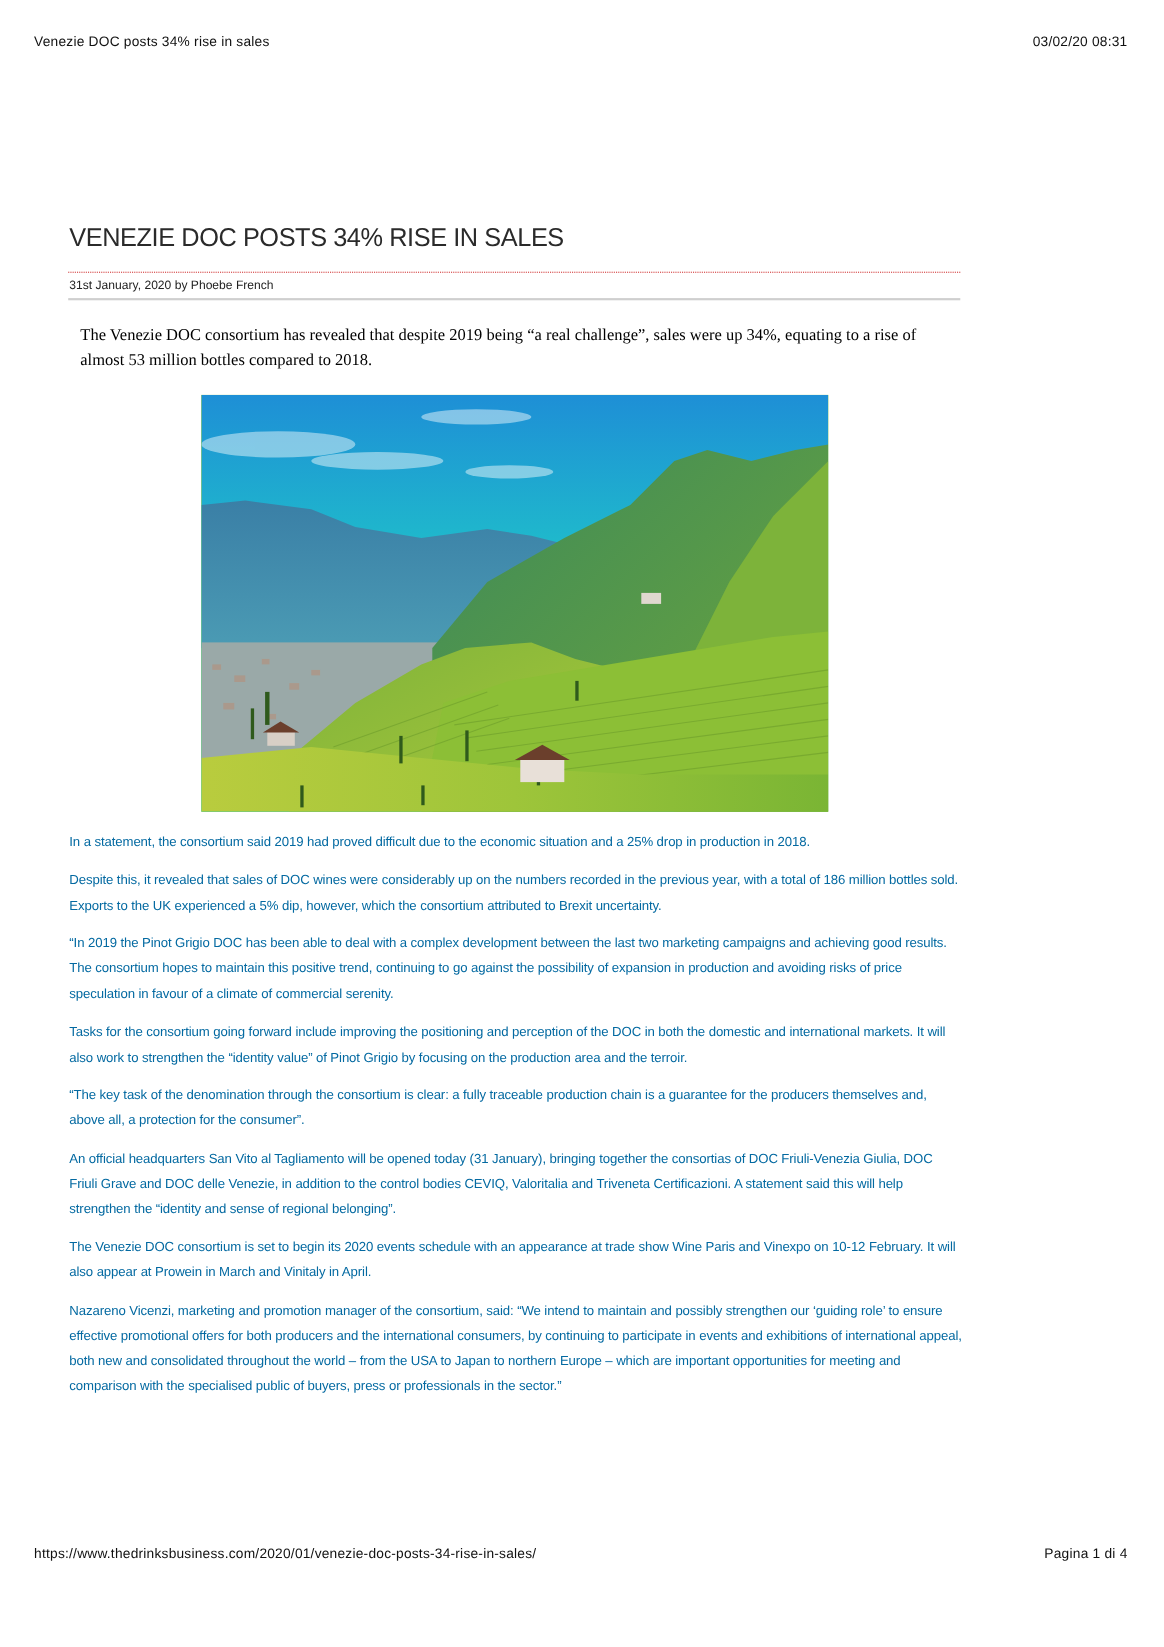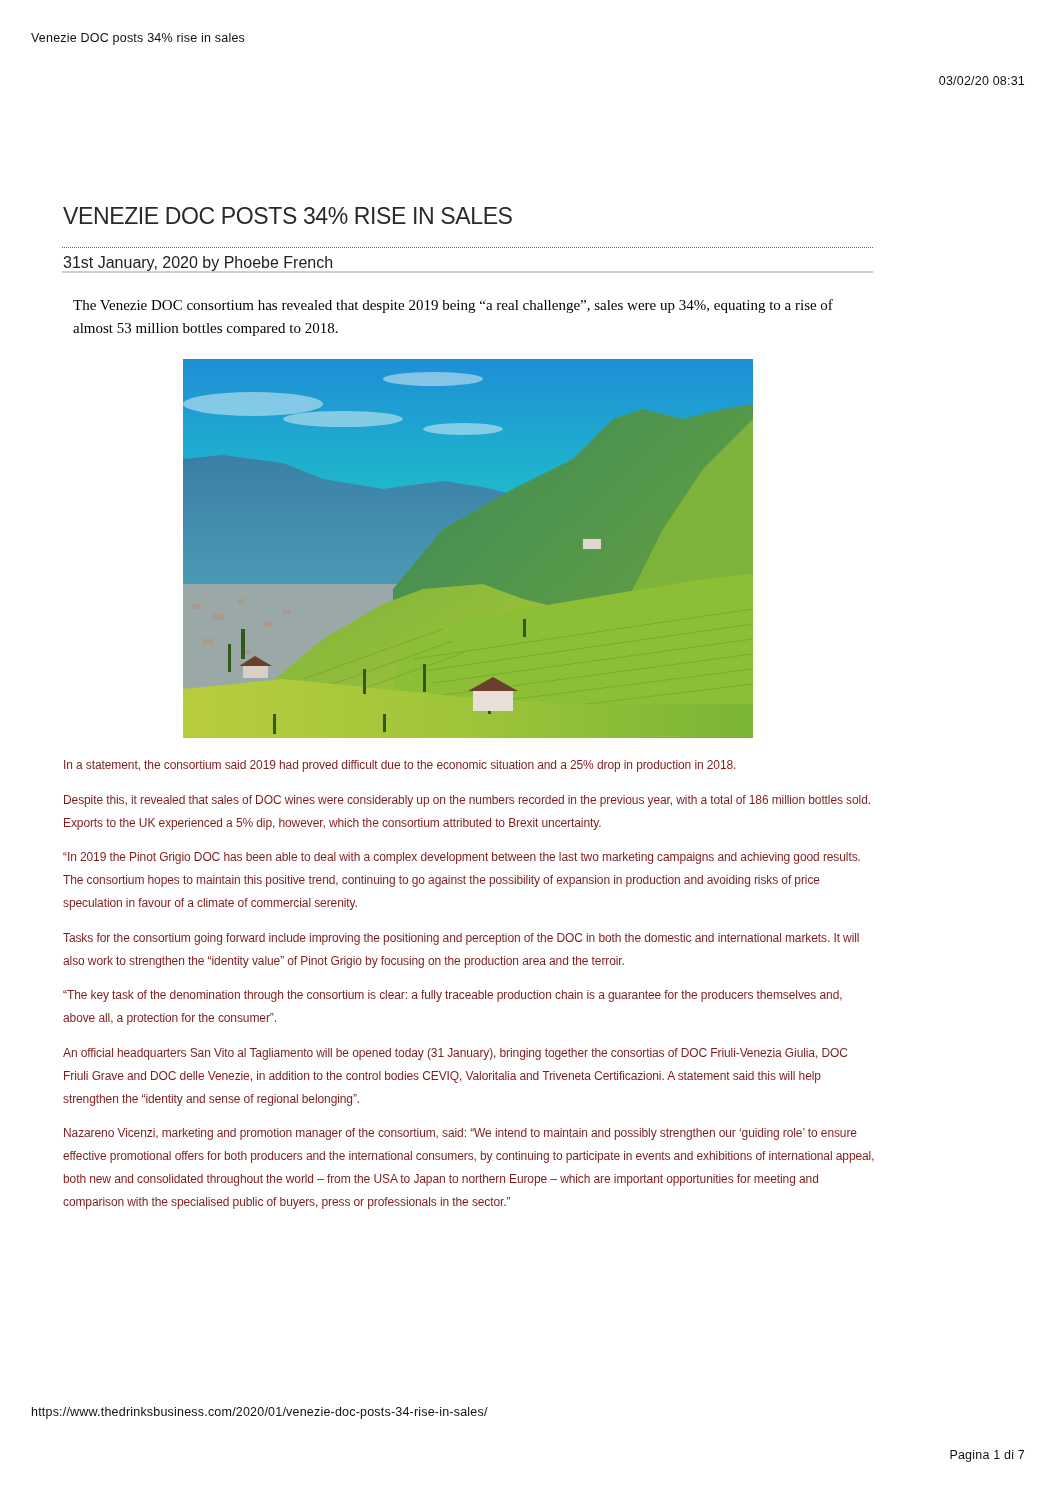--- a/index.html
+++ b/index.html
@@ -8,54 +8,54 @@
       font-family: "Liberation Sans", sans-serif; color: #222;
     }
     .print-header, .print-footer {
       position: absolute; left: 0; width: 1058px;
       font-family: "Liberation Sans", sans-serif;
       font-size: 12.5px; color: #111; letter-spacing: 0.2px;
     }
     .print-header { top: 31px; }
     .print-footer { top: 1405px; }
     .ph-left { position: absolute; left: 31px; }
-    .ph-right { position: absolute; right: 33px; margin-top: 43px; }
+    .ph-right { position: absolute; right: 33px; }
     .article-title {
       position: absolute; left: 63px; top: 203px; margin: 0;
       font-family: "Liberation Sans", sans-serif; font-weight: 300;
       font-size: 23.5px; color: #2a2a2a; letter-spacing: -0.4px;
       transform: scaleX(0.98); transform-origin: left;
     }
     .red-rule {
       position: absolute; left: 62px; top: 247px; width: 811px; height: 0;
       border-top: 1px dotted #d23a3a;
     }
     .byline {
       position: absolute; left: 63px; top: 254px;
-      font-size: 16px; color: #222;
+      font-size: 11px; color: #222;
     }
     .grey-rule {
       position: absolute; left: 62px; top: 271px; width: 811px; height: 2px;
       background: #cfcfcf;
     }
     .lede {
       position: absolute; left: 73px; top: 294px; width: 800px;
       font-family: "Liberation Serif", serif; font-size: 15px; line-height: 23px;
       color: #000000; margin: 0;
     }
     .hero {
       position: absolute; left: 183px; top: 359px; width: 570px; height: 379px;
       overflow: hidden; background: #6fb53a;
     }
     .hero svg { display: block; width: 570px; height: 379px; }
     .body-copy {
       position: absolute; left: 63px; top: 754px; width: 812px;
     }
     .body-copy p {
-      margin: 0 0 11.5px 0; font-size: 12px; line-height: 23px; color: #7f1d1d;
+      margin: 0 0 11.5px 0; font-size: 12px; line-height: 23px; color: #0369a1;
       letter-spacing: -0.1px;
     }
   </style>
 </head>
 <body>
 
 <div class="print-header">
   <span class="ph-left">Venezie DOC posts 34% rise in sales</span>
   <span class="ph-right">03/02/20 08:31</span>
 </div>
@@ -147,19 +147,20 @@
   </svg>
 </div>
 
 <div class="body-copy">
   <p>In a statement, the consortium said 2019 had proved difficult due to the economic situation and a 25% drop in production in 2018.</p>
   <p>Despite this, it revealed that sales of DOC wines were considerably up on the numbers recorded in the previous year, with a total of 186 million bottles sold. Exports to the UK experienced a 5% dip, however, which the consortium attributed to Brexit uncertainty.</p>
   <p>“In 2019 the Pinot Grigio DOC has been able to deal with a complex development between the last two marketing campaigns and achieving good results. The consortium hopes to maintain this positive trend, continuing to go against the possibility of expansion in production and avoiding risks of price speculation in favour of a climate of commercial serenity.</p>
   <p>Tasks for the consortium going forward include improving the positioning and perception of the DOC in both the domestic and international markets. It will also work to strengthen the “identity value” of Pinot Grigio by focusing on the production area and the terroir.</p>
   <p>“The key task of the denomination through the consortium is clear: a fully traceable production chain is a guarantee for the producers themselves and, above all, a protection for the consumer”.</p>
   <p>An official headquarters San Vito al Tagliamento will be opened today (31 January), bringing together the consortias of DOC Friuli-Venezia Giulia, DOC Friuli Grave and DOC delle Venezie, in addition to the control bodies CEVIQ, Valoritalia and Triveneta Certificazioni. A statement said this will help strengthen the “identity and sense of regional belonging”.</p>
+  <p>The Venezie DOC consortium is set to begin its 2020 events schedule with an appearance at trade show Wine Paris and Vinexpo on 10-12 February. It will also appear at Prowein in March and Vinitaly in April.</p>
   <p>Nazareno Vicenzi, marketing and promotion manager of the consortium, said: “We intend to maintain and possibly strengthen our ‘guiding role’ to ensure effective promotional offers for both producers and the international consumers, by continuing to participate in events and exhibitions of international appeal, both new and consolidated throughout the world – from the USA to Japan to northern Europe – which are important opportunities for meeting and comparison with the specialised public of buyers, press or professionals in the sector.”</p>
 </div>
 
 <div class="print-footer">
   <span class="ph-left">https://www.thedrinksbusiness.com/2020/01/venezie-doc-posts-34-rise-in-sales/</span>
-  <span class="ph-right">Pagina 1 di 7</span>
+  <span class="ph-right">Pagina 1 di 4</span>
 </div>
 
 </body></html>

